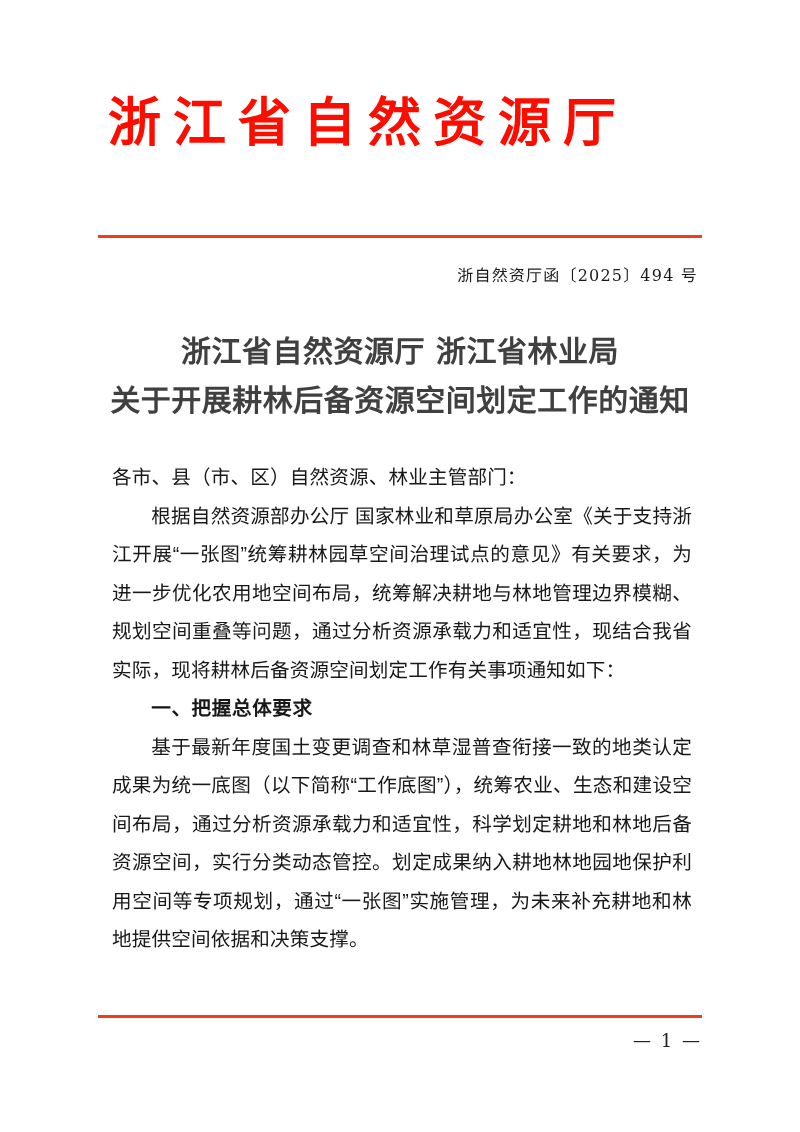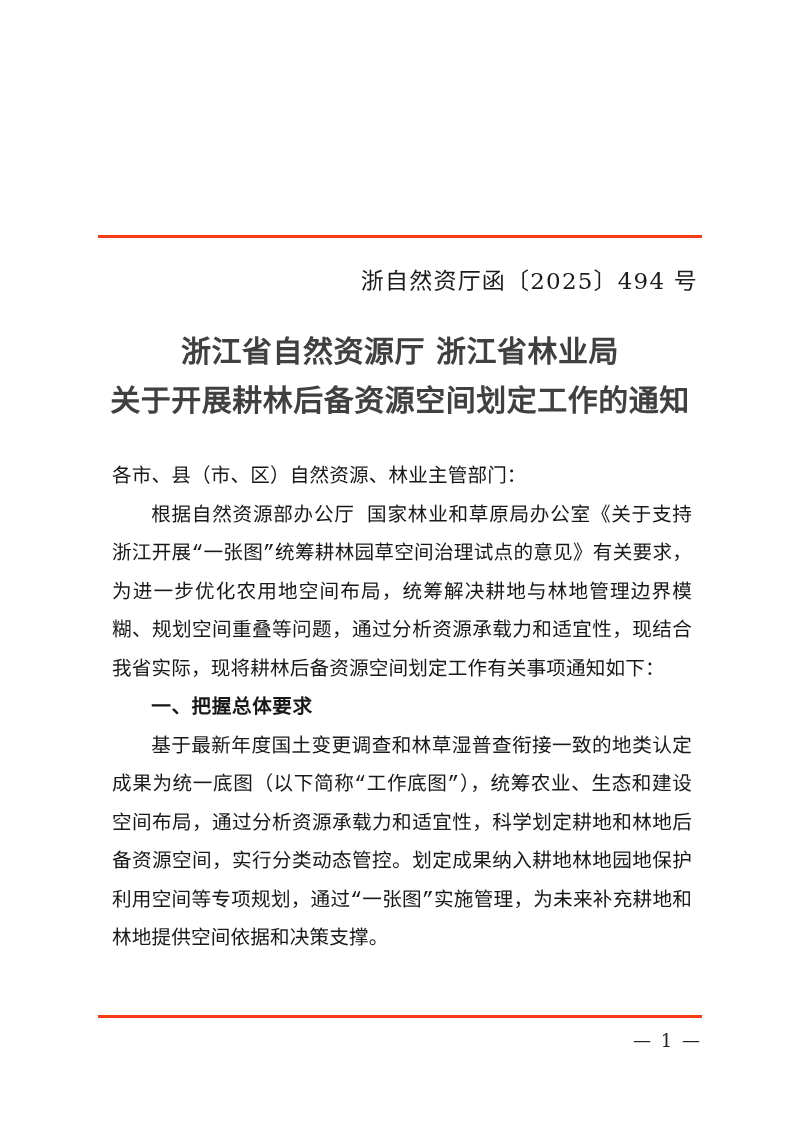--- a/index.html
+++ b/index.html
@@ -73,21 +73,21 @@
     background: #f83a15;
   }
 
   
   .doc-number {
     position: absolute;
     left: 98px;
     top: 262px;
     width: 600px;
     text-align: right;
-    font-size: 23px;
+    font-size: 16px;
     letter-spacing: 1.2px;
     color: #1b1b1b;
     font-family: "DejaVu Serif", "Liberation Serif", serif;
   }
 
   
   .title-block {
     position: absolute;
     left: 60px;
     top: 328px;
@@ -112,21 +112,21 @@
     width: 580px;
   }
   .para {
     font-size: 19.6px;
     line-height: 38.5px;
     letter-spacing: 0.15px;
     text-align: justify;
     text-justify: inter-character;
     color: #181818;
     margin: 0;
-    font-family: Liberation Mono, monospace;
+    font-family: Liberation Sans, sans-serif;
   }
   .para.indent {
     text-indent: 2em;
   }
   .para.heading {
     font-weight: 700;
     text-indent: 2em;
     letter-spacing: 0.6px;
   }
 
@@ -142,20 +142,21 @@
     color: #232323;
     font-family: "DejaVu Serif", "Liberation Serif", serif;
   }
 </style>
 </head>
 <body>
 
 <div class="page">
 
   <div class="masthead">
+    <div class="masthead-line masthead-line-1">浙江省自然资源厅</div>
   </div>
 
   <div class="rule-top"></div>
 
   <div class="doc-number">浙自然资厅函〔2025〕494 号</div>
 
   <div class="title-block">
     <div class="title-line">浙江省自然资源厅 浙江省林业局</div>
     <div class="title-line">关于开展耕林后备资源空间划定工作的通知</div>
   </div>

